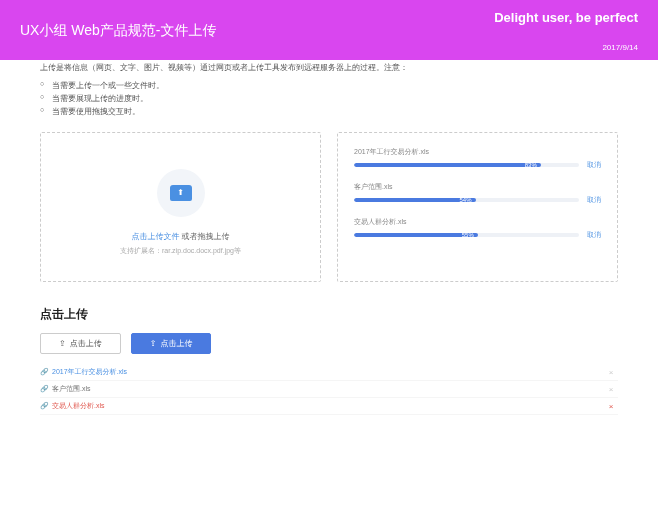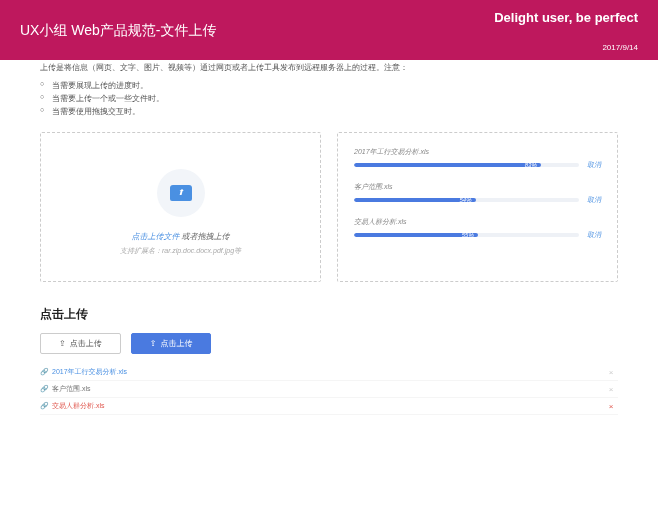--- a/index.html
+++ b/index.html
@@ -1,29 +1,29 @@
 <!DOCTYPE html>
 <html><head>
 <meta charset="utf-8">
 <style>
 * { margin: 0; padding: 0; box-sizing: border-box; }
 body { font-family: "Microsoft YaHei", Arial, sans-serif; background: #fff; width: 658px; height: 513px; overflow: hidden; font-size: 9px; color: #333; }
-.header { background: #be185d; color: #fff; padding: 10px 20px 8px; display: flex; justify-content: space-between; align-items: center; }
+.header { background: #d946ef; color: #fff; padding: 10px 20px 8px; display: flex; justify-content: space-between; align-items: center; }
 .header-title { font-size: 14px; font-weight: 300; }
 .header-right { text-align: right; }
 .header-slogan { font-size: 13px; font-weight: 700; }
 .header-date { font-size: 8px; margin-top: 18px; }
 .content { padding: 2px 40px; }
 .intro { font-size: 8px; color: #555; margin-bottom: 6px; }
 .bullets { list-style: none; margin-bottom: 14px; }
 .bullets li { font-size: 8px; color: #555; padding: 1px 0 1px 12px; position: relative; }
 .bullets li:before { content: "○"; position: absolute; left: 0; font-size: 7px; top: 1px; }
 .section-title { font-size: 12px; font-weight: bold; margin-bottom: 10px; color: #222; }
 .drag-row { display: flex; gap: 16px; margin-bottom: 24px; }
-.drag-box { flex: 1; border: 1px dashed #ccc; border-radius: 2px; padding: 14px 16px; min-height: 150px; font-style: italic; }
+.drag-box { flex: 1; border: 1px dashed #ccc; border-radius: 2px; padding: 14px 16px; min-height: 150px; }
 .drag-left { display: flex; flex-direction: column; align-items: center; justify-content: center; }
 .cloud-circle { width: 48px; height: 48px; border-radius: 50%; background: #f2f5f9; display: flex; align-items: center; justify-content: center; margin-bottom: 14px; margin-top: 10px; }
 .cloud-icon { width: 22px; height: 16px; background: #4a90e2; border-radius: 3px 3px 2px 2px; position: relative; }
 .cloud-icon:after { content: "⬆"; color: #fff; font-size: 8px; position: absolute; left: 50%; top: 50%; transform: translate(-50%, -55%); }
 .drag-text { font-size: 8px; color: #666; }
 .drag-link { color: #4a90e2; }
 .drag-hint { font-size: 7px; color: #aaa; margin-top: 4px; }
 .progress-item { margin-bottom: 12px; }
 .progress-label { font-size: 7px; color: #888; margin-bottom: 3px; }
 .progress-row { display: flex; align-items: center; gap: 8px; }
@@ -53,22 +53,22 @@
   <div class="header-title">UX小组 Web产品规范-文件上传</div>
   <div class="header-right">
     <div class="header-slogan">Delight user, be perfect</div>
     <div class="header-date">2017/9/14</div>
   </div>
 </div>
 
 <div class="content">
   <div class="intro">上传是将信息（网页、文字、图片、视频等）通过网页或者上传工具发布到远程服务器上的过程。注意：</div>
   <ul class="bullets">
+    <li>当需要上传一个或一些文件时。</li>
     <li>当需要展现上传的进度时。</li>
-    <li>当需要上传一个或一些文件时。</li>
     <li>当需要使用拖拽交互时。</li>
   </ul>
 
   <div class="drag-row">
     <div class="drag-box drag-left">
       <div class="cloud-circle">
         <div class="cloud-icon"></div>
       </div>
       <div class="drag-text">
         <span class="drag-link">点击上传文件</span><span> 或者拖拽上传</span>

